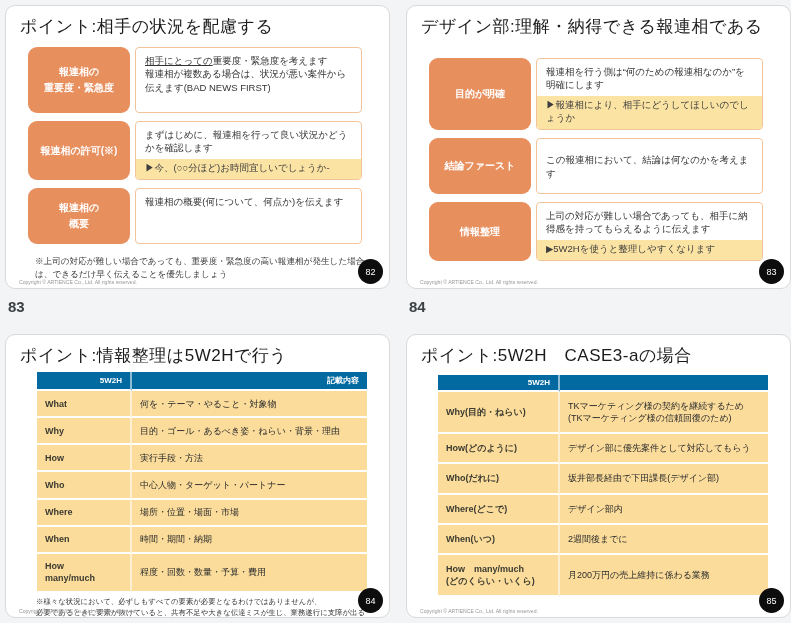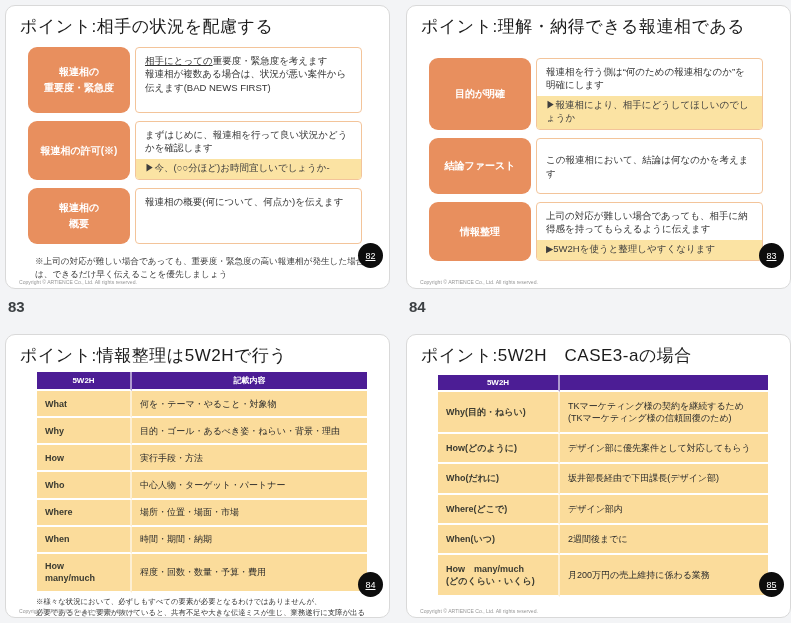--- a/index.html
+++ b/index.html
@@ -99,25 +99,25 @@
     white-space: pre-line;
   }
   
   .tbl {
     border-collapse: separate;
     border-spacing: 0;
     margin: 5px 14px 0 17px;
     width: 330px;
   }
   .tbl th {
-    background: #4c1d95;
+    background: #0369a1;
     color: #fff;
     font-size: 8px;
     font-weight: 700;
-    text-align: center;
+    text-align: right;
     padding: 3px 8px;
     border-bottom: 2px solid #fff;
   }
   .tbl td {
     background: #FBDC9B;
     font-size: 9px;
     color: #2b2b2b;
     padding: 6.5px 8px;
     line-height: 1.35;
     border-bottom: 2px solid #fff;
@@ -126,27 +126,27 @@
     margin-left: 12px;
   }
   .tbl .c1 { border-right: 2px solid rgba(255,255,255,0.55); }
   .tbl td.c1 { font-weight: 700; color: #3b3b31; }
   .t3 .c1 { width: 95px; }
   .t4 .c1 { width: 122px; }
   .t4 td { padding: 8px 8px; }
   
   .badge {
     position: absolute;
-    right: 6px; bottom: 20px;
+    right: 6px; bottom: 4px;
     width: 25px; height: 25px;
     border-radius: 50%;
     background: #0d0d0d;
     color: #fff;
     font-size: 9px;
-    display: flex; align-items: center; justify-content: center; text-decoration: underline;
+    display: flex; align-items: center; justify-content: center;
   }
   .copyright {
     position: absolute;
     left: 13px; bottom: 3px;
     font-size: 6px;
     color: #979797;
     transform: scale(0.85);
     transform-origin: left bottom;
     white-space: nowrap;
   }
@@ -182,21 +182,21 @@
           <div class="ptext">報連相の概要(何について、何点か)を伝えます</div>
         </div>
       </div>
     </div>
     <p class="fn1">※上司の対応が難しい場合であっても、重要度・緊急度の高い報連相が発生した場合は、できるだけ早く伝えることを優先しましょう</p>
     <div class="badge">82</div>
     <div class="copyright">Copyright © ARTIENCE Co., Ltd. All rights reserved.</div>
   </article>
 
   <article class="slide">
-    <h2 class="stitle">ポイント:理解・納得できる報連相である</h2>
+    <h2 class="stitle">デザイン部:理解・納得できる報連相である</h2>
     <div class="prows" style="margin-top:20px">
       <div class="prow">
         <div class="plabel">目的が明確</div>
         <div class="pbody">
           <div class="ptext">報連相を行う側は“何のための報連相なのか”を明確にします</div>
           <div class="phl">▶報連相により、相手にどうしてほしいのでしょうか</div>
         </div>
       </div>
       <div class="prow">
         <div class="plabel">結論ファースト</div>

